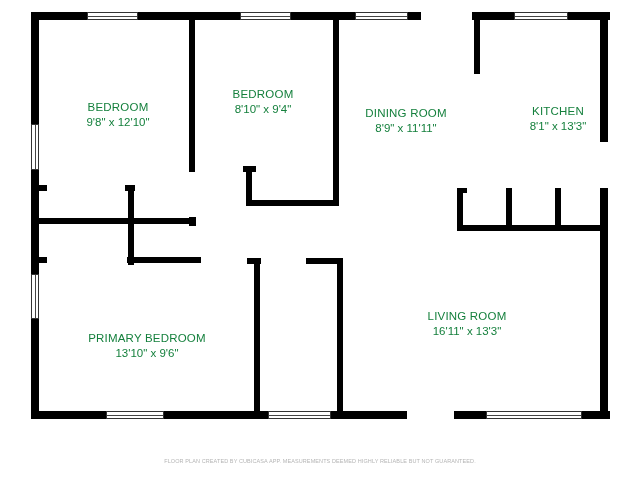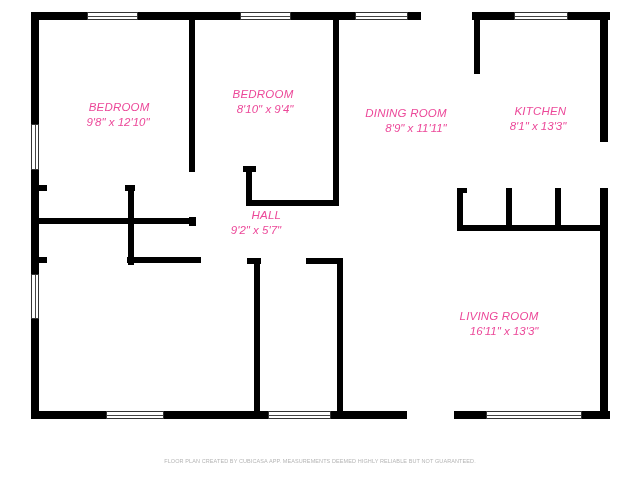--- a/index.html
+++ b/index.html
@@ -1,21 +1,21 @@
 <!DOCTYPE html>
 <html><head>
 <meta charset="utf-8">
 <style>
   html,body{margin:0;padding:0;background:#fff;}
   body{width:640px;height:480px;position:relative;overflow:hidden;font-family:"Liberation Sans","DejaVu Sans",sans-serif;}
   .wall{position:absolute;background:#000;}
   .win{position:absolute;background:#fff;border:1px solid #333;box-sizing:border-box;}
   .win.h::after{content:"";position:absolute;left:0;right:0;top:50%;border-top:1px solid #444;}
   .win.v::after{content:"";position:absolute;top:0;bottom:0;left:50%;border-left:1px solid #444;}
-  .label{position:absolute;text-align:right;color:#ec4899;transform:translateX(-50%);white-space:nowrap;font-style:italic;}
+  .label{position:absolute;text-align:center;color:#15803d;transform:translateX(-50%);white-space:nowrap;}
   .label .name{font-size:11.5px;letter-spacing:0.2px;display:block;}
   .label .dim{font-size:11.5px;display:block;margin-top:3px;}
   .footer{position:absolute;left:0;width:640px;top:458px;text-align:center;font-size:5.5px;color:#b5b5b5;letter-spacing:0.1px;}
 </style>
 </head>
 <body>
 
 <div style="position:absolute;left:0;top:0;width:640px;height:480px;">
 
   <div class="wall" style="left:31px;top:12px;width:56px;height:8px;"></div>
@@ -81,27 +81,27 @@
     <span class="dim">9'8" x 12'10"</span>
   </div>
   <div class="label" style="left:263px;top:88px;">
     <span class="name">BEDROOM</span>
     <span class="dim">8'10" x 9'4"</span>
   </div>
   <div class="label" style="left:406px;top:107px;">
     <span class="name">DINING ROOM</span>
     <span class="dim">8'9" x 11'11"</span>
   </div>
-  <div class="label" style="left:538px;top:105px;">
+  <div class="label" style="left:558px;top:105px;">
     <span class="name">KITCHEN</span>
     <span class="dim">8'1" x 13'3"</span>
   </div>
-  <div class="label" style="left:256px;top:209px;">
-    <span class="name">HALL</span>
-    <span class="dim">9'2" x 5'7"</span>
+  <div class="label" style="left:147px;top:332px;">
+    <span class="name">PRIMARY BEDROOM</span>
+    <span class="dim">13'10" x 9'6"</span>
   </div>
-  <div class="label" style="left:467px;top:310px;margin-left:32px;">
+  <div class="label" style="left:467px;top:310px;">
     <span class="name">LIVING ROOM</span>
     <span class="dim">16'11" x 13'3"</span>
   </div>
 
   <div class="footer">FLOOR PLAN CREATED BY CUBICASA APP. MEASUREMENTS DEEMED HIGHLY RELIABLE BUT NOT GUARANTEED.</div>
 </div>
 
 </body></html>

